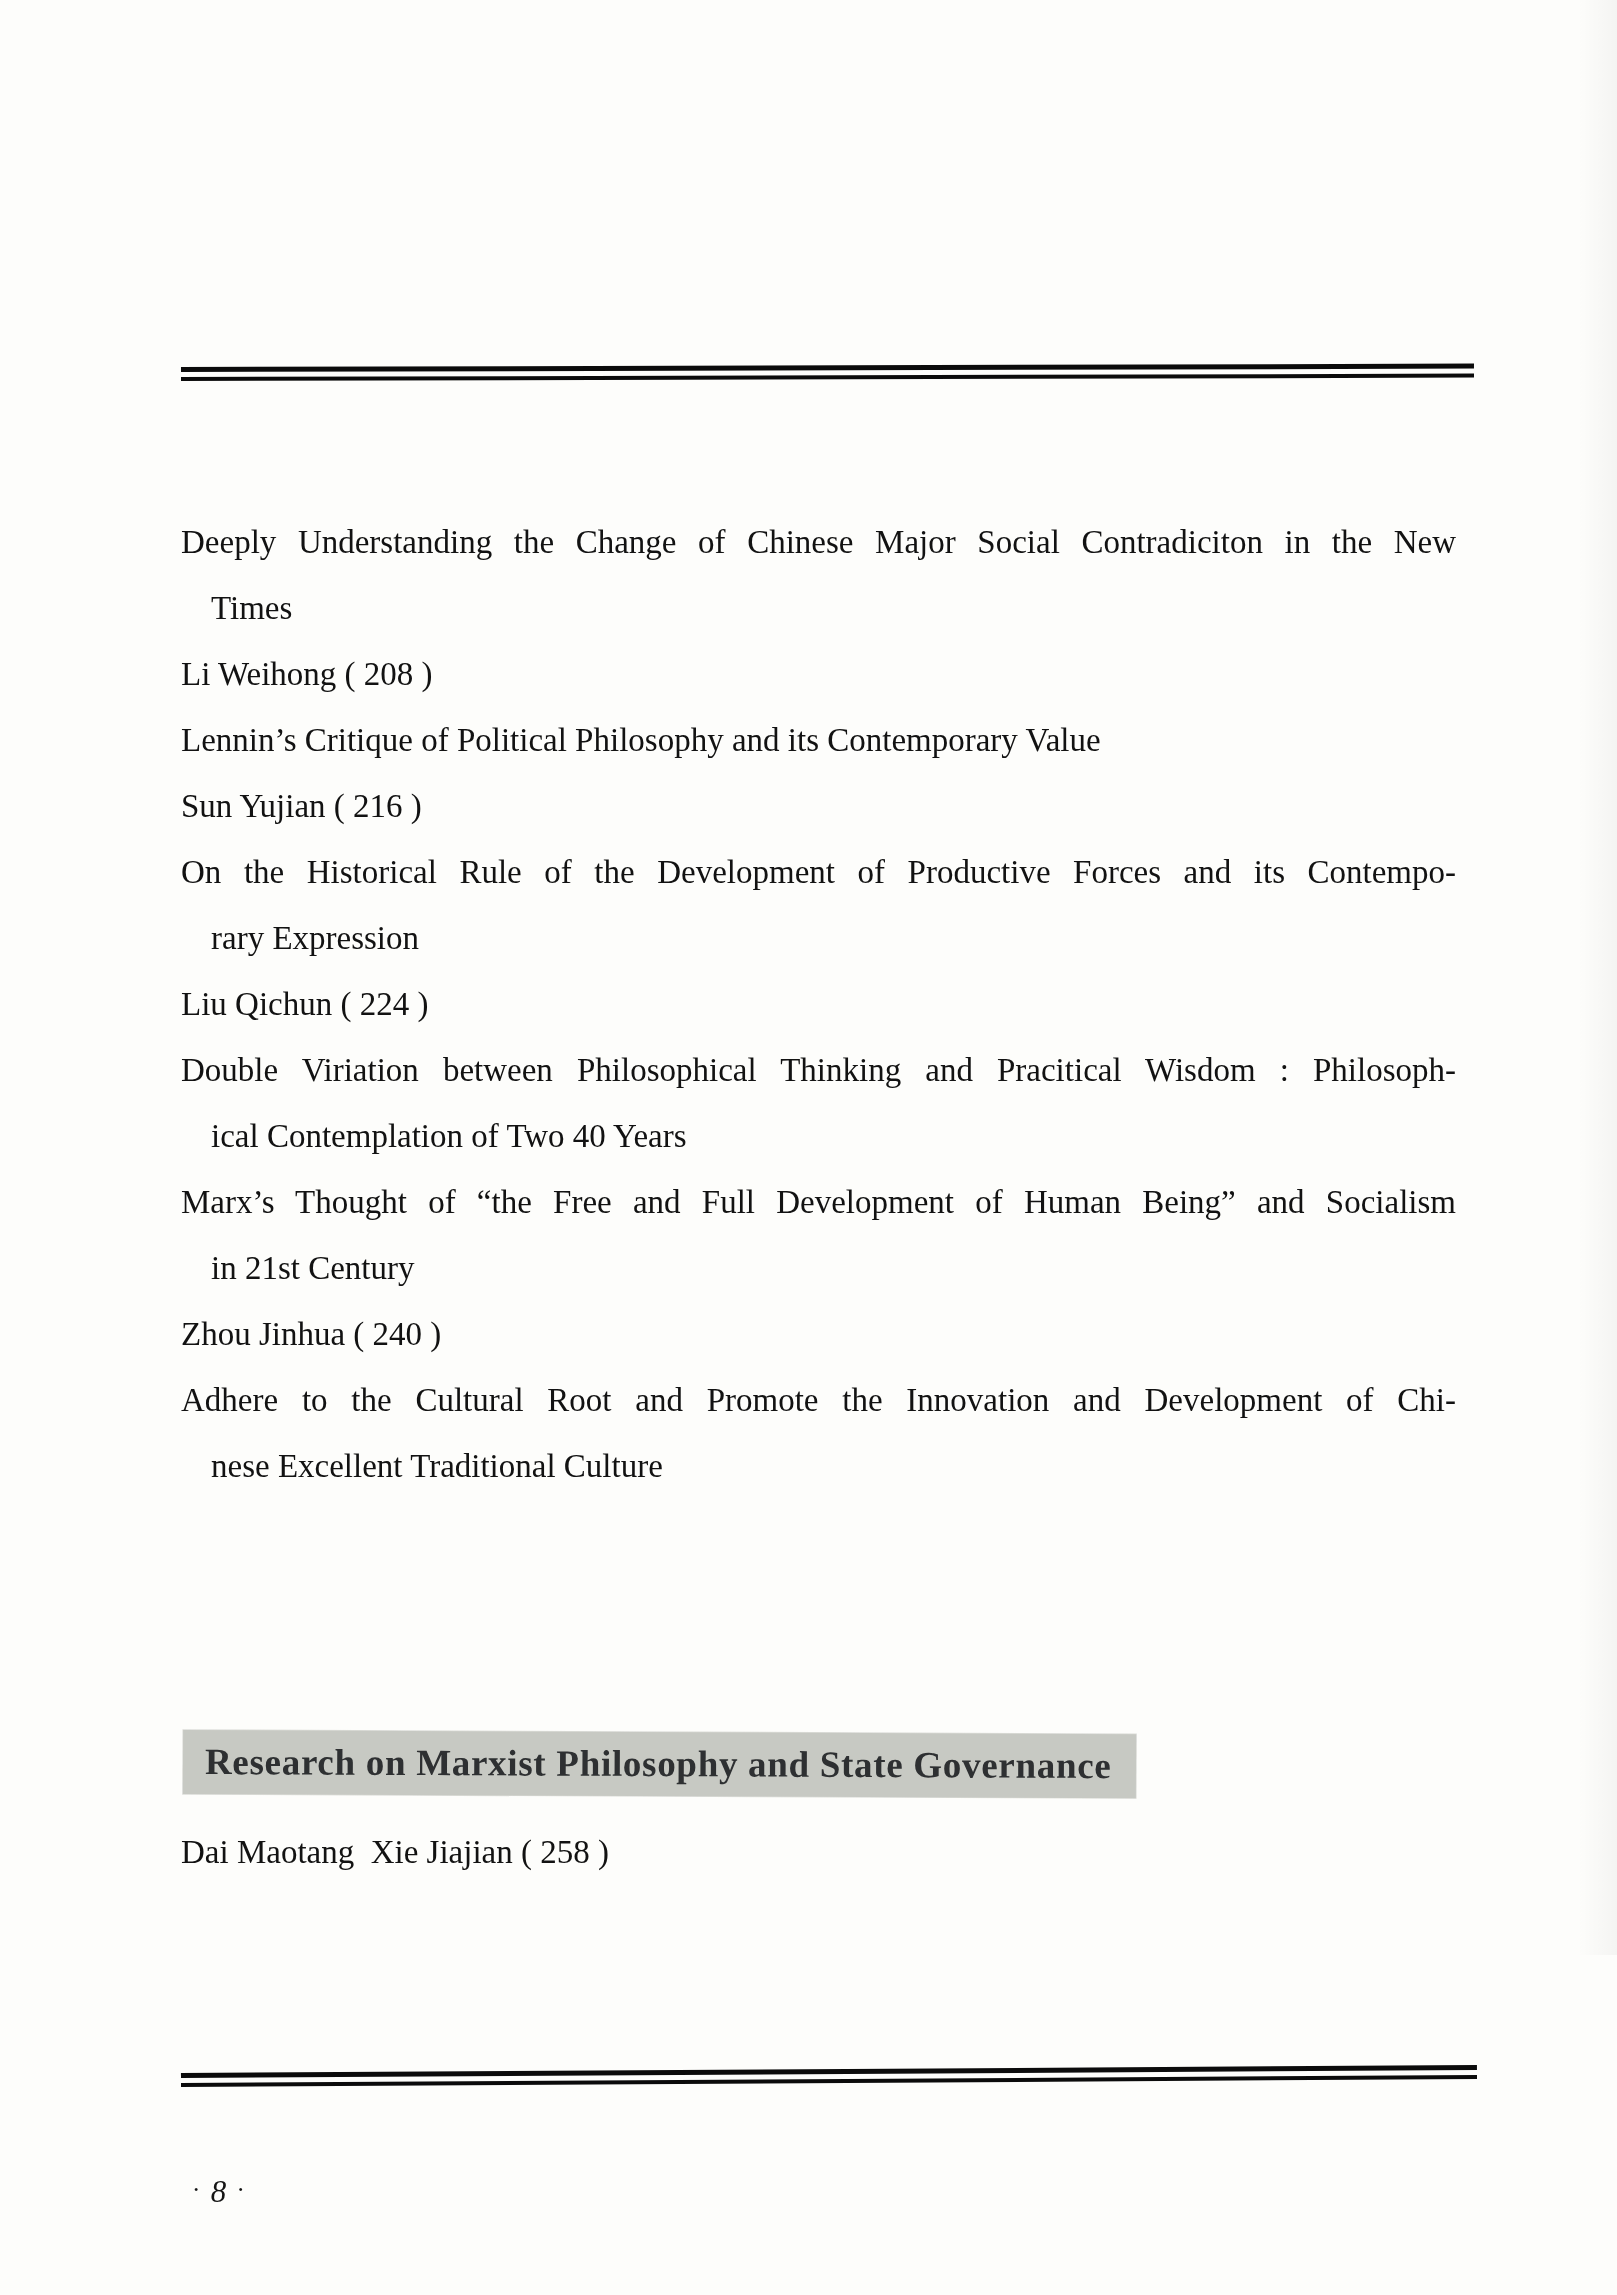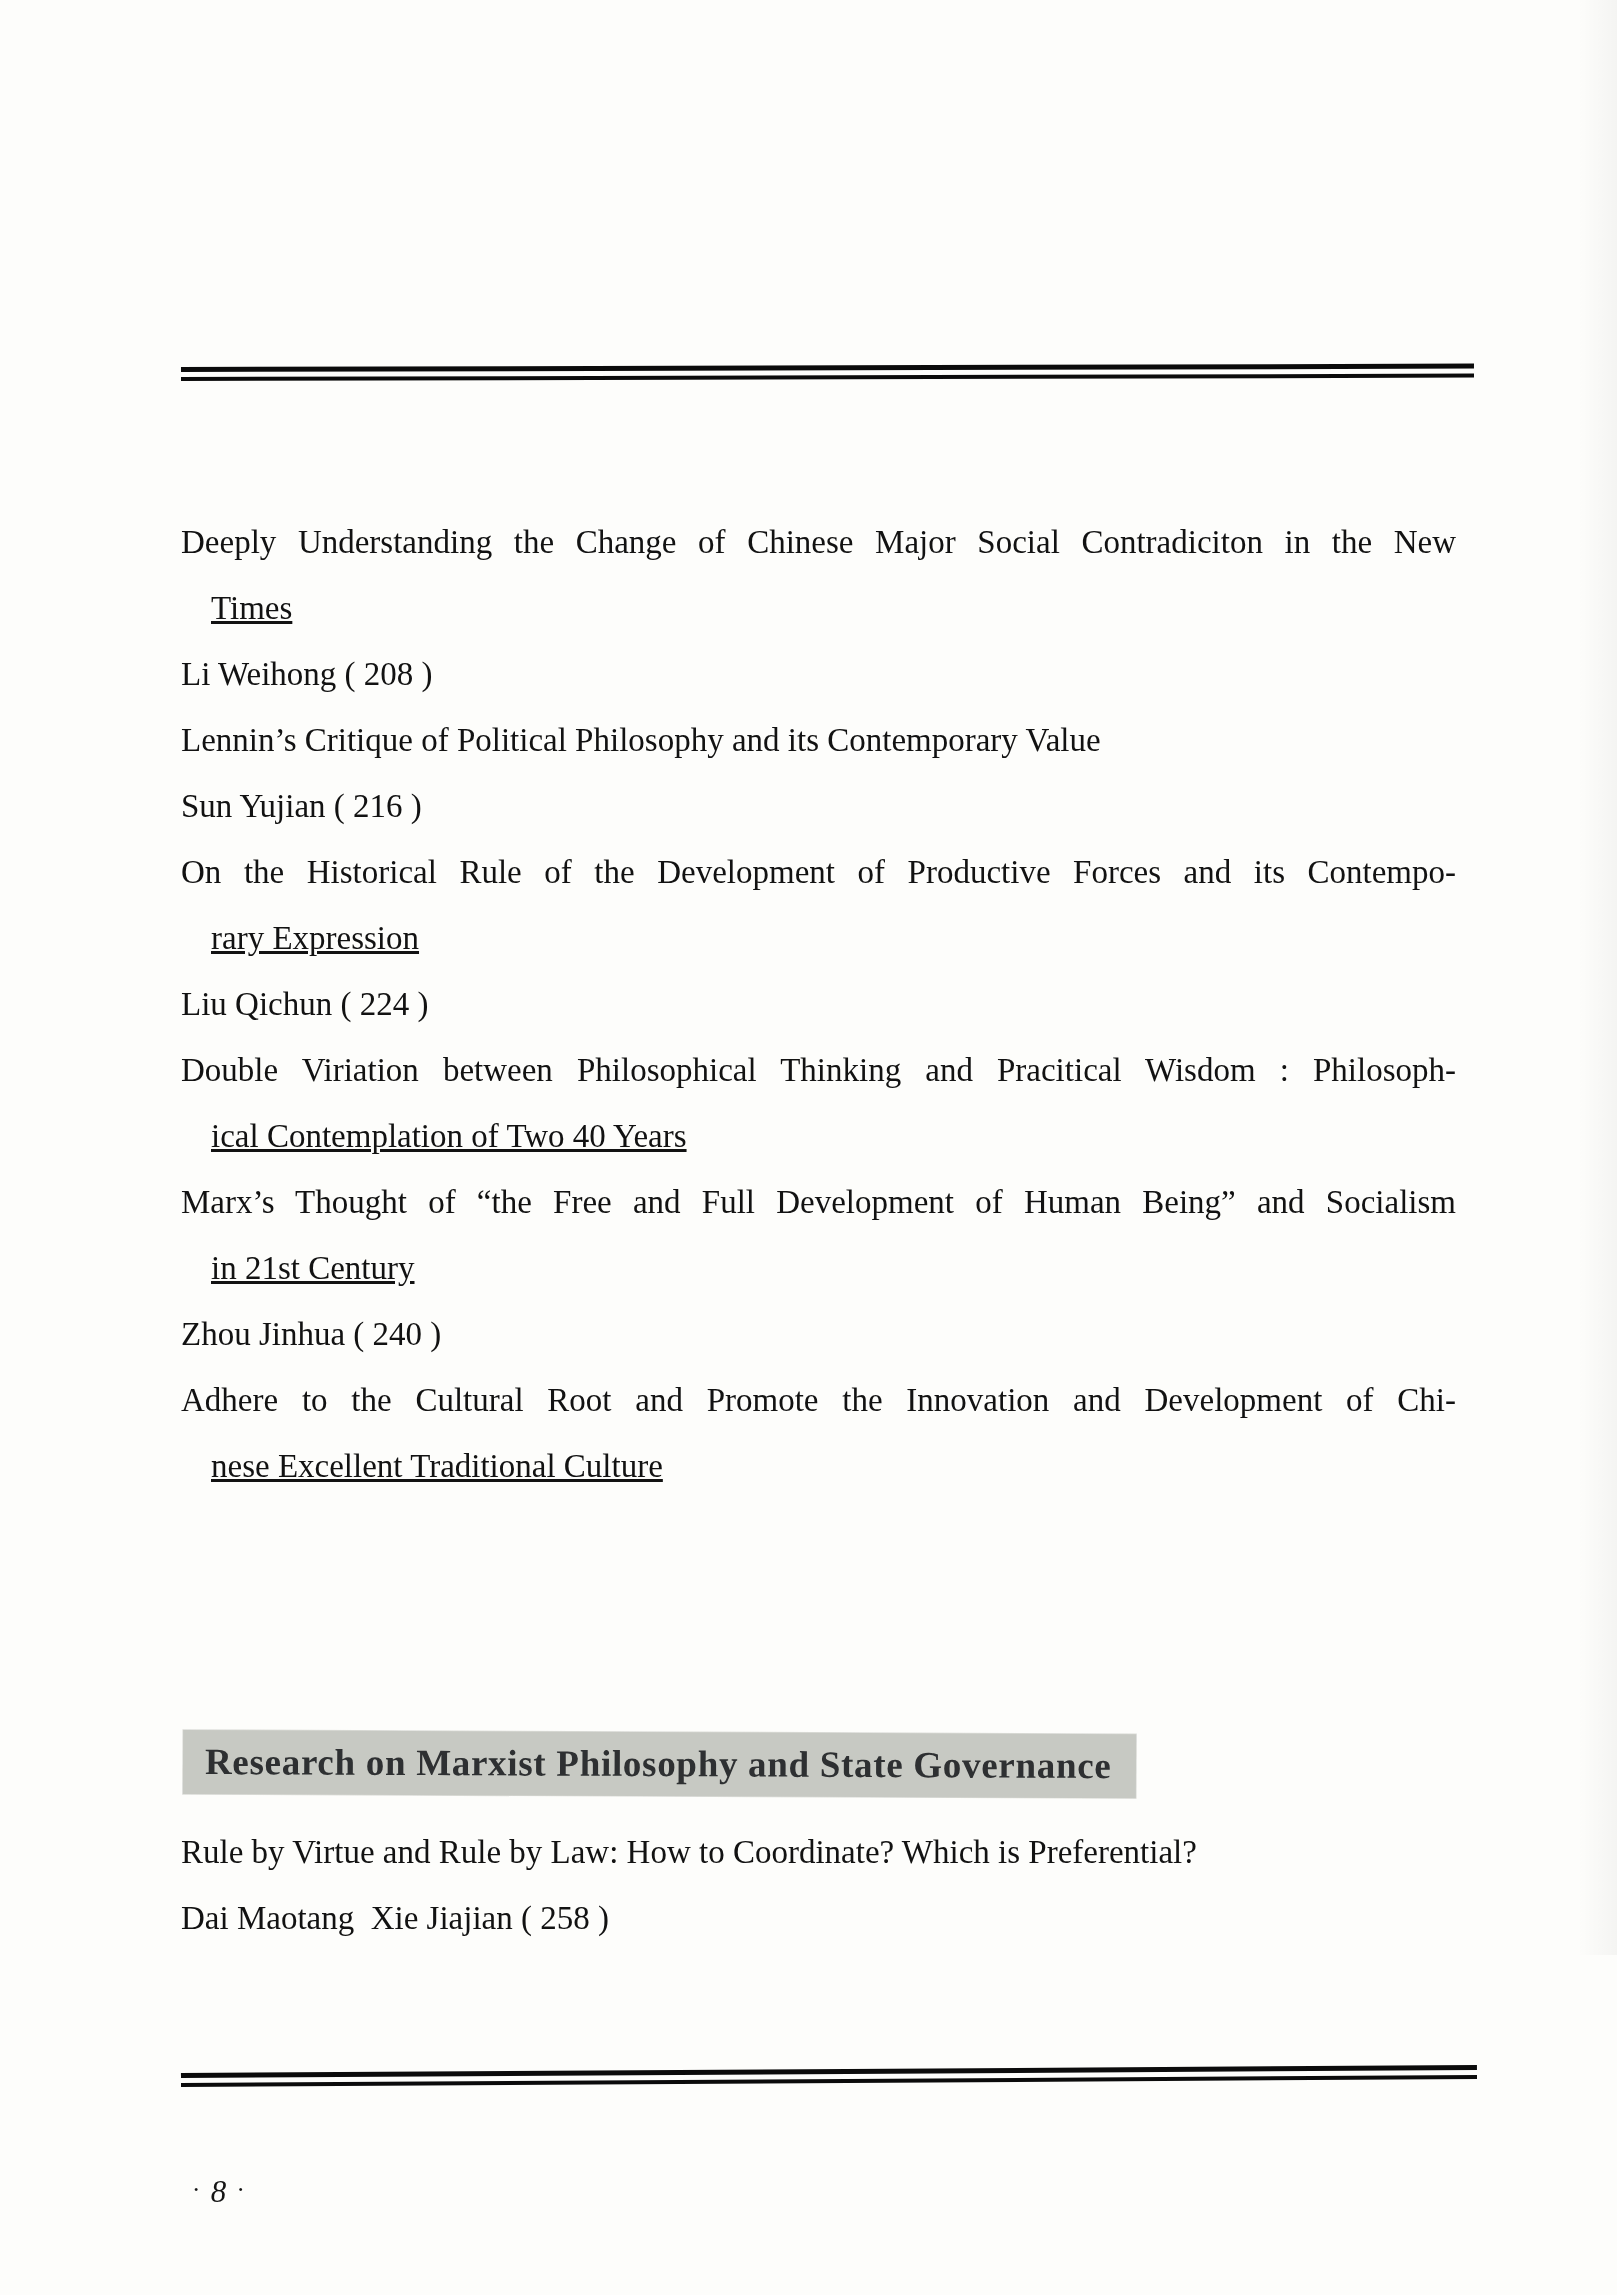--- a/index.html
+++ b/index.html
@@ -26,21 +26,21 @@
 
   .toc{
     position:absolute;left:181px;width:1275px;
     font-size:33px;line-height:66px;
     color:#121212;
   }
   .toc-a{top:509px;}
   .toc-b{top:1819px;}
   .tl{white-space:nowrap;}
   .tl.j{white-space:normal;text-align:justify;text-align-last:justify;}
-  .tl.c{padding-left:30px;text-decoration:underline;}
+  .tl.c{padding-left:30px;}
   .al{white-space:pre;}
 
   .section-bar{
     position:absolute;left:183px;top:1730px;width:953px;height:64px;
     background:#c7c9c3;
     transform:rotate(0.25deg);transform-origin:left center;
     box-shadow:0 0 0 0.7px rgba(160,162,156,0.35);
   }
   .section-bar span{
     display:block;
@@ -89,21 +89,20 @@
 
     <div class="tl j">Adhere to the Cultural Root and Promote the Innovation and Development of Chi-</div>
     <div class="tl c">nese Excellent Traditional Culture</div>
   </div>
 
   <div class="section-bar">
     <span>Research on Marxist Philosophy and State Governance</span>
   </div>
 
   <div class="toc toc-b">
-    <div class="tl">Rule by Virtue and Rule by Law: How to Coordinate? Which is Preferential?</div>
     <div class="al">Dai Maotang  Xie Jiajian ( 258 )</div>
   </div>
 
   <div class="rule bottom">
     <div class="r1"></div>
     <div class="r2"></div>
   </div>
 
   <div class="folio">
     <span class="dot">·</span><span class="n">8</span><span class="dot">·</span>

